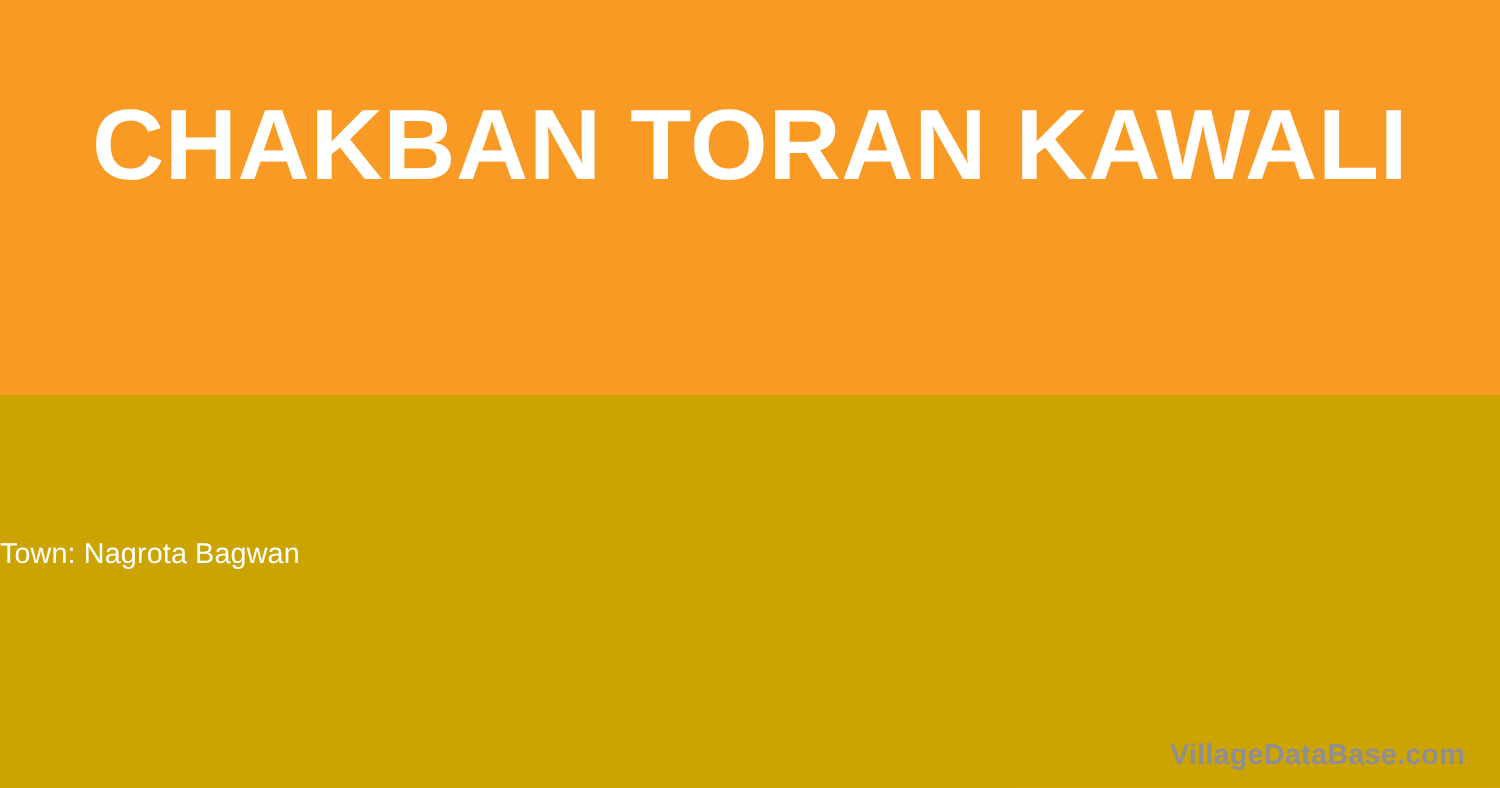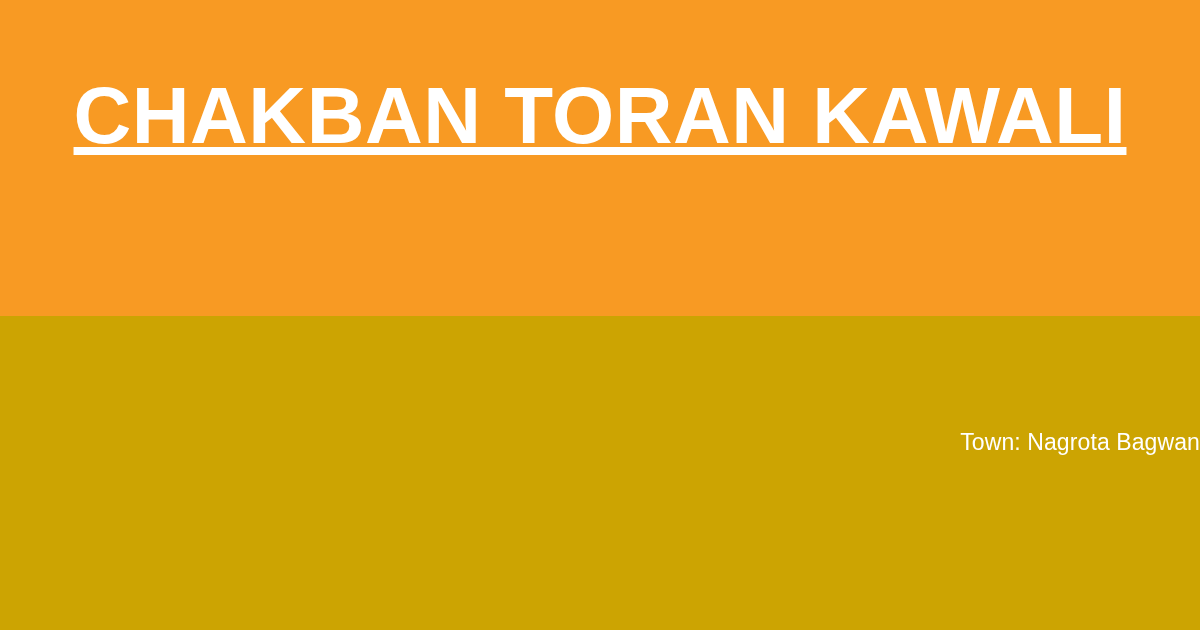--- a/index.html
+++ b/index.html
@@ -69,21 +69,20 @@
     box-sizing: border-box;
     text-align: center;
     color: #FFFFFF;
     font-family: "Liberation Sans", sans-serif;
     font-size: 80px;
     font-weight: 700;
     line-height: 1.0;
     letter-spacing: 0.5px;
     text-transform: uppercase;
     white-space: nowrap;
-    text-decoration: underline;
   }
 
   .page-subtitle {
     display: block;
     margin: 0;
     margin-top: 22px;
     padding: 0 24px;
     width: 100%;
     box-sizing: border-box;
     text-align: center;
@@ -98,21 +97,21 @@
 
   
   .detail-block {
     position: absolute;
     left: 0;
     top: 316px;
     width: 1200px;
     height: 314px;
     display: flex;
     align-items: center;
-    justify-content: flex-end;
+    justify-content: flex-start;
     box-sizing: border-box;
     padding-bottom: 60px;
   }
 
   .detail-line {
     display: block;
     margin: 0;
     text-align: center;
     color: #FFFFFF;
     font-family: "Liberation Sans", sans-serif;
@@ -148,14 +147,15 @@
   <div class="band-bottom"></div>
 
   <div class="header-block">
     <h1 class="page-title">CHAKBAN TORAN KAWALI</h1>
   </div>
 
   <div class="detail-block">
     <p class="detail-line">Town: Nagrota Bagwan</p>
   </div>
 
+  <p class="watermark">VillageDataBase.com</p>
 
 </div>
 
 </body></html>

